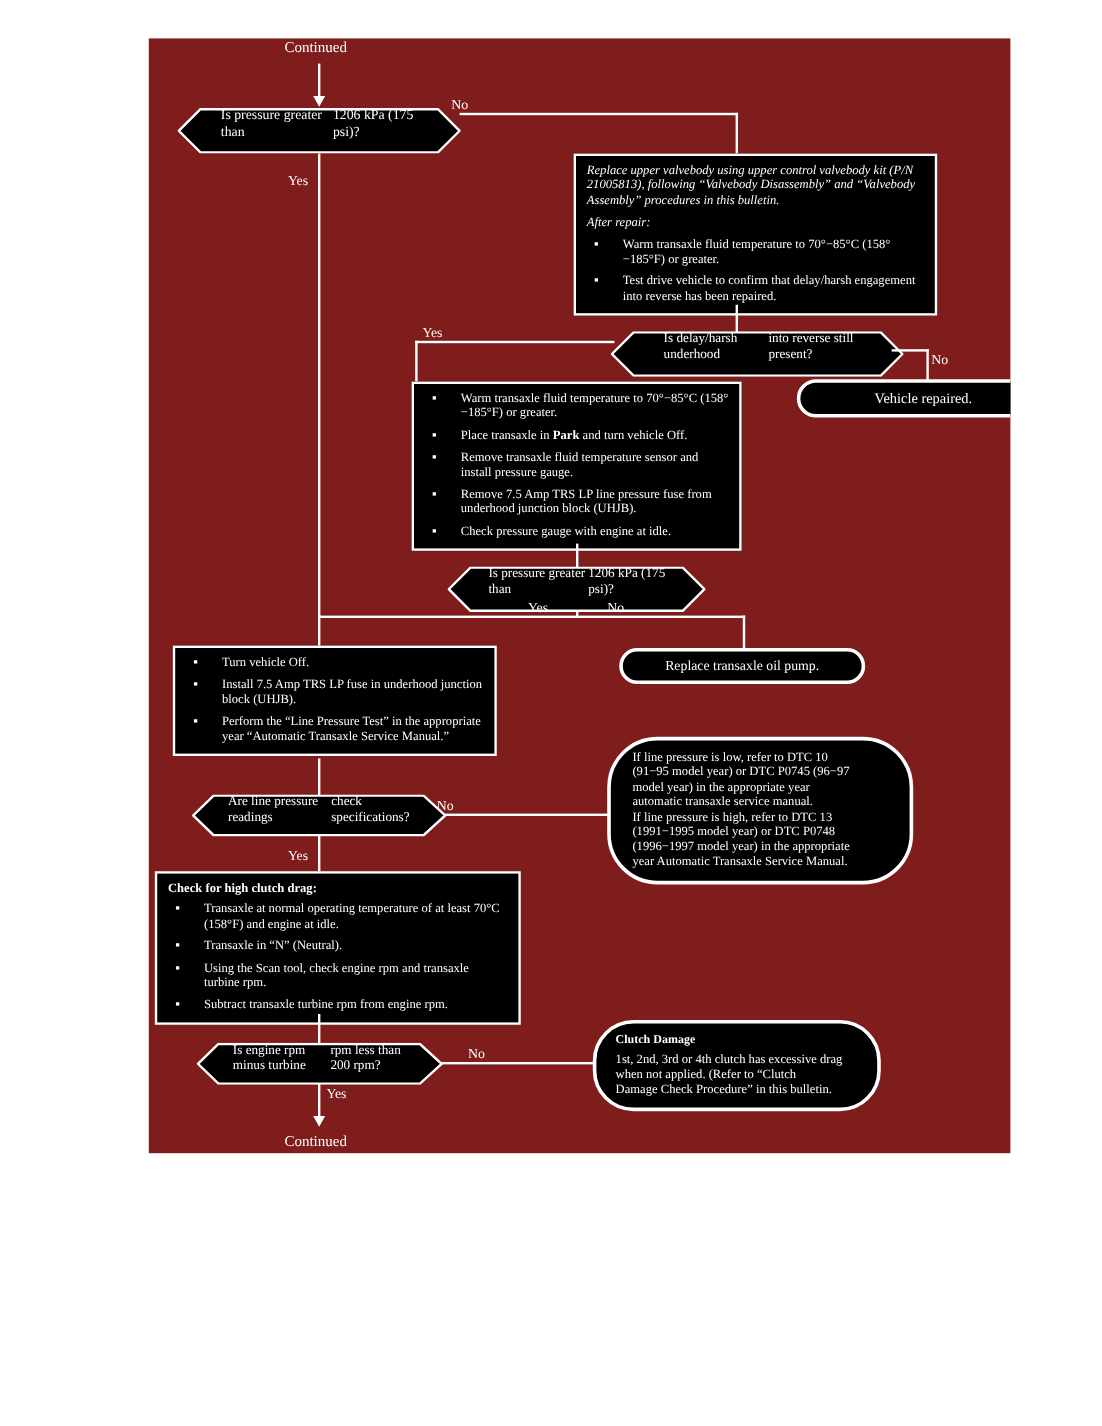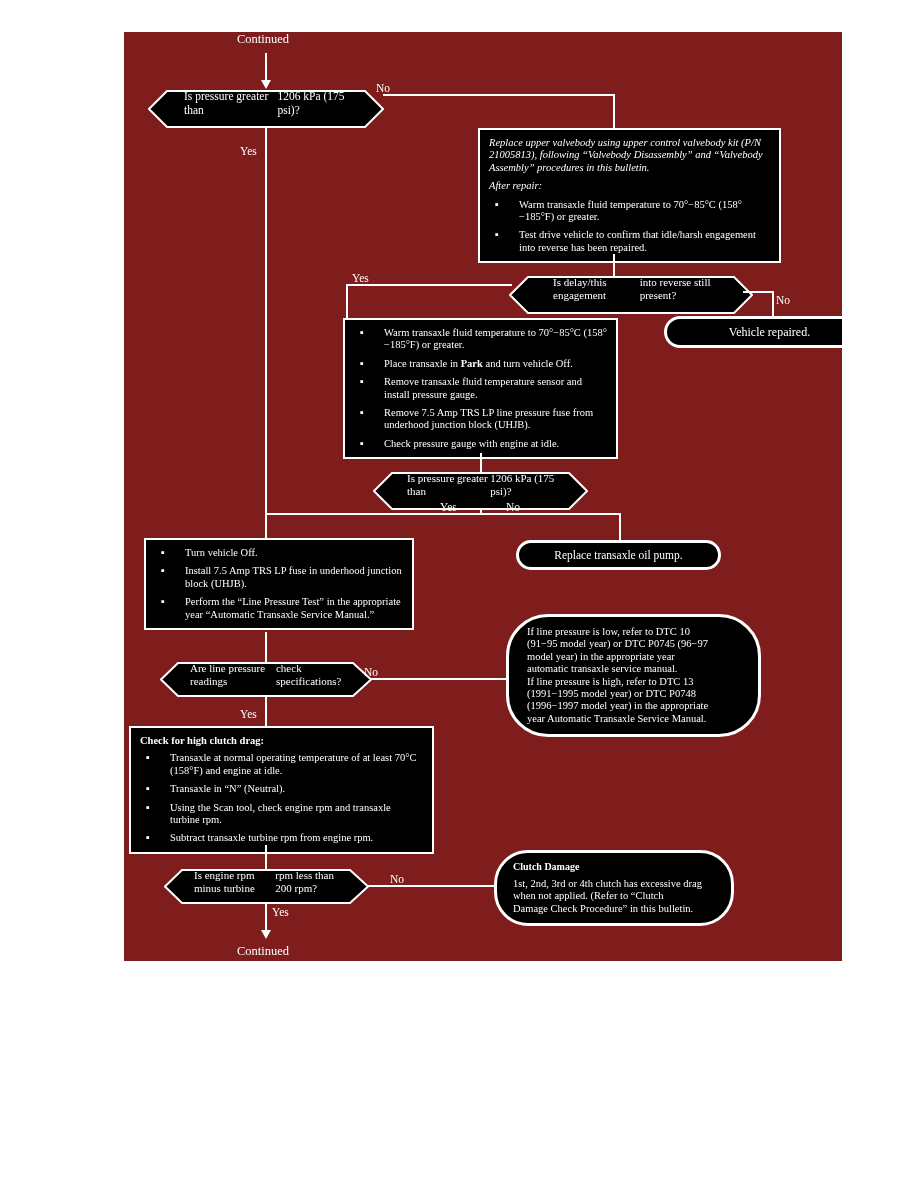--- a/index.html
+++ b/index.html
@@ -150,32 +150,32 @@
   <div class="edge-label" style="left:252px; top:50px;">No</div>
 
   <div class="vline" style="left:141px; top:96px; height:386px;"></div>
   <div class="edge-label" style="left:116px; top:113px;">Yes</div>
 
   <div class="node box" style="left:354px; top:96px; width:303px; font-size:10.5px;">
     <p class="para">Replace upper valvebody using upper control valvebody kit (P/N 21005813), following “Valvebody Disassembly” and “Valvebody Assembly” procedures in this bulletin.</p>
     <p class="para">After repair:</p>
     <ul class="blist">
       <li>Warm transaxle fluid temperature to 70°−85°C (158°−185°F) or greater.</li>
-      <li>Test drive vehicle to confirm that idle/harsh engagement into reverse has been repaired.</li>
+      <li>Test drive vehicle to confirm that delay/harsh engagement into reverse has been repaired.</li>
     </ul>
   </div>
 
   <div class="vline" style="left:489px; top:222px; height:24px;"></div>
 
   <div class="hex" style="left:385px; top:244px; width:244px; height:38px;">
     <svg width="244" height="38" viewBox="0 0 244 38" aria-hidden="true">
       <polygon points="19,1 225,1 243,19 225,37 19,37 1,19" fill="#000000" stroke="#ffffff" stroke-width="2"></polygon>
     </svg>
     <div class="hex-label" style="font-size:11px; padding-left:44px;">
-      <span>Is delay/this engagement</span>
+      <span>Is delay/harsh underhood</span>
       <span>into reverse still present?</span>
     </div>
   </div>
 
   <div class="hline" style="left:222px; top:252px; width:166px;"></div>
   <div class="vline" style="left:222px; top:252px; height:34px;"></div>
   <div class="edge-label" style="left:228px; top:240px;">Yes</div>
 
   <div class="hline" style="left:619px; top:259px; width:31px;"></div>
   <div class="vline" style="left:648px; top:259px; height:27px;"></div>

